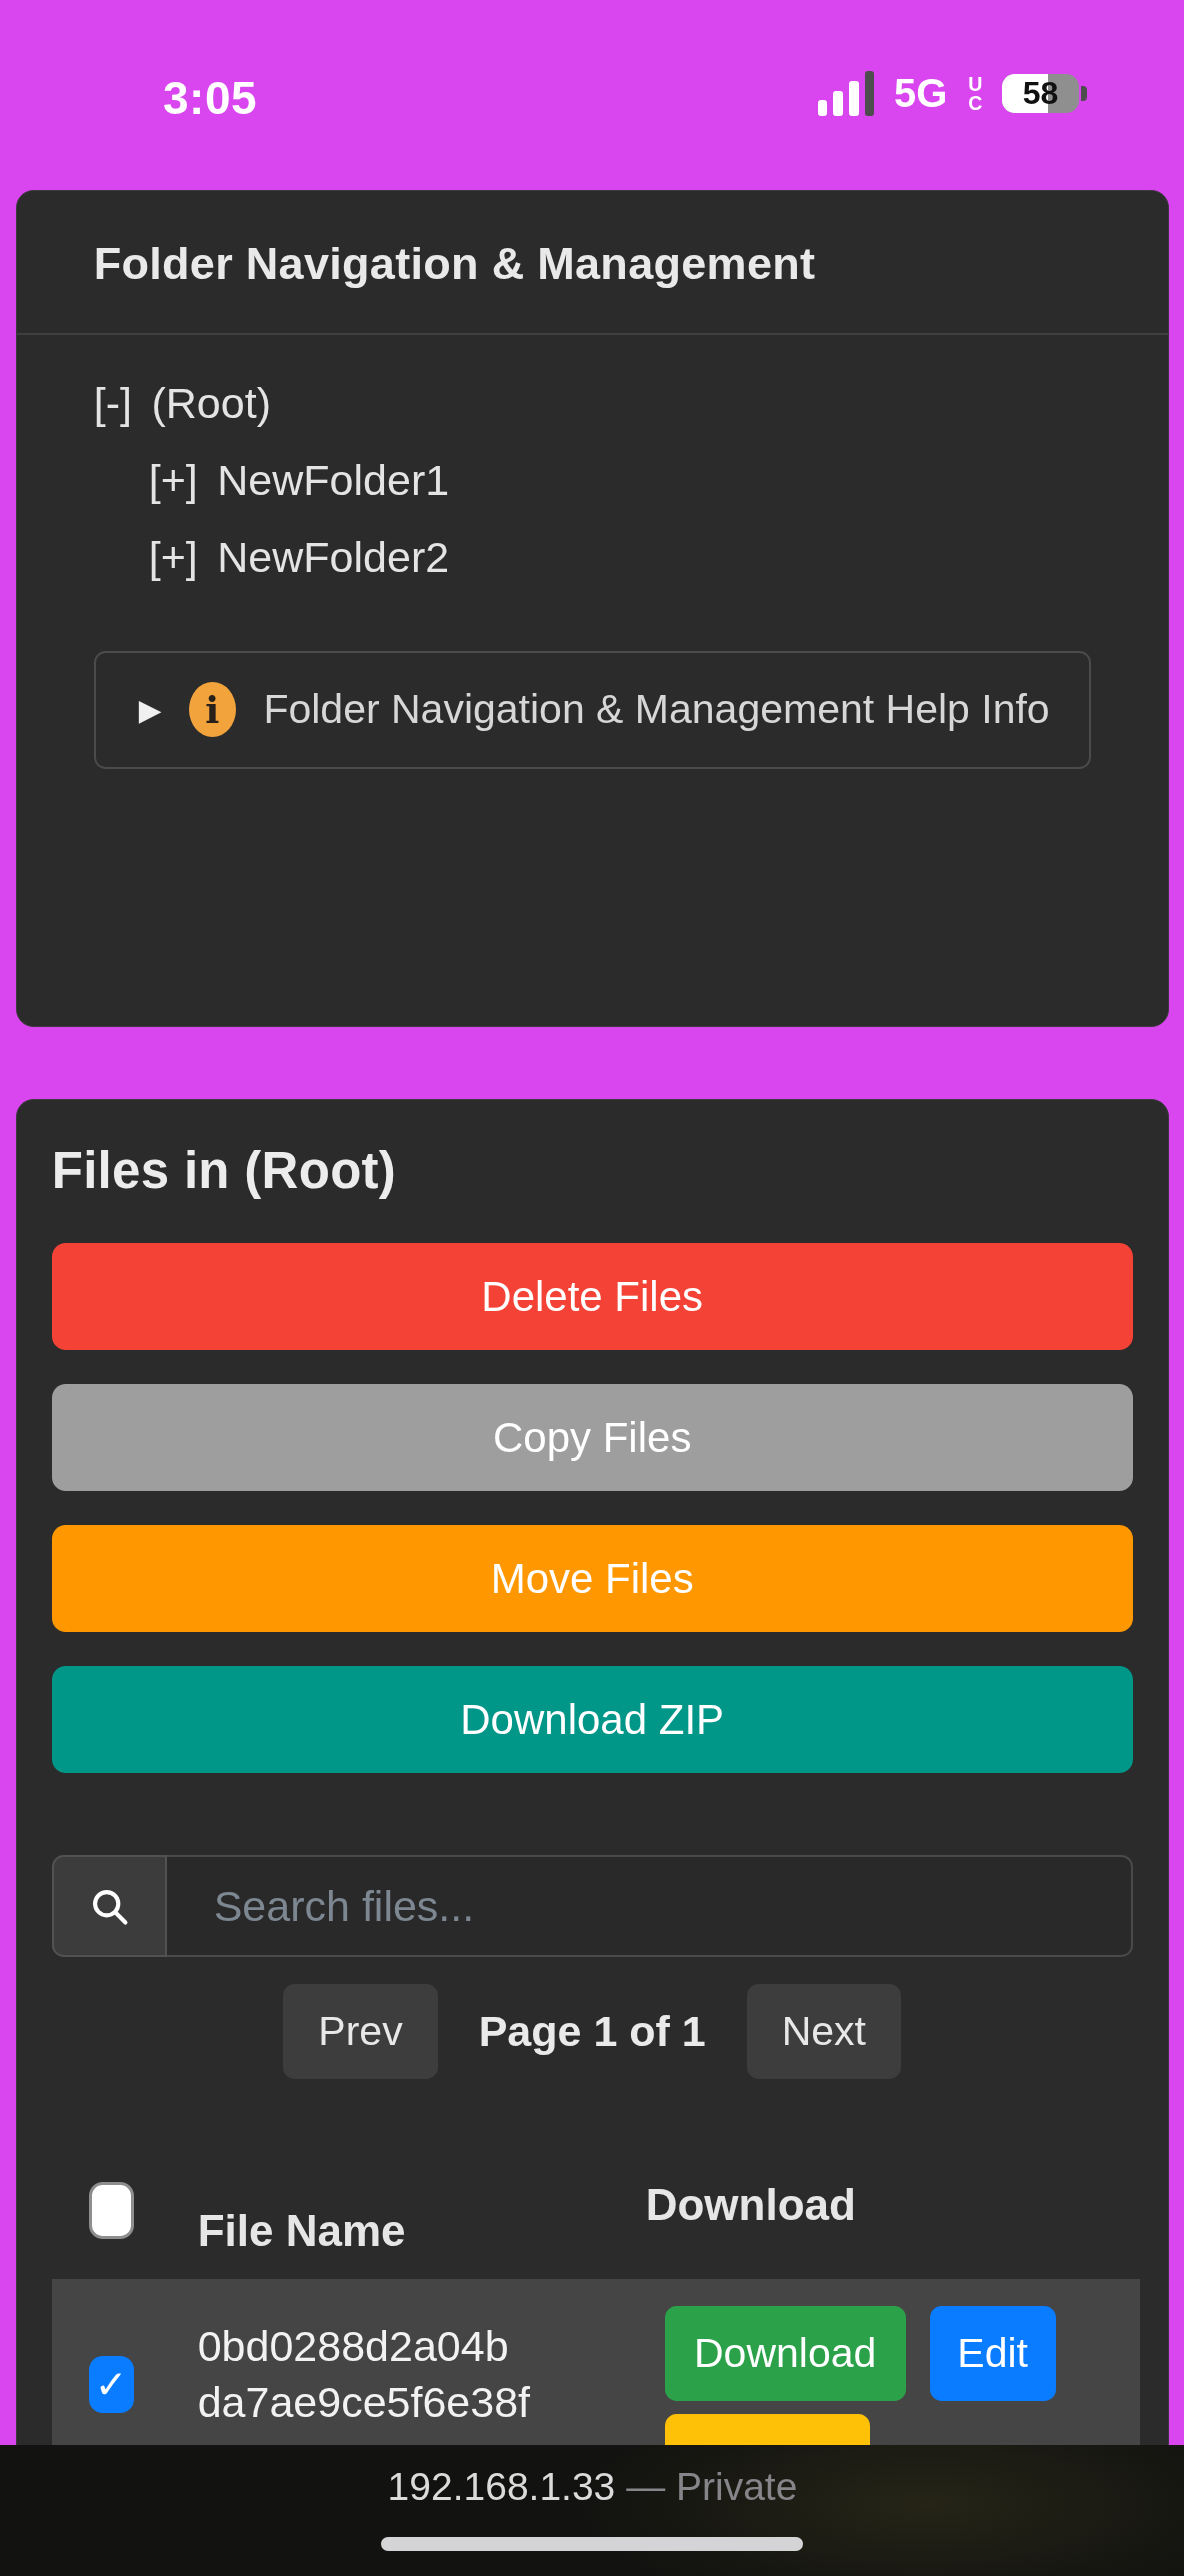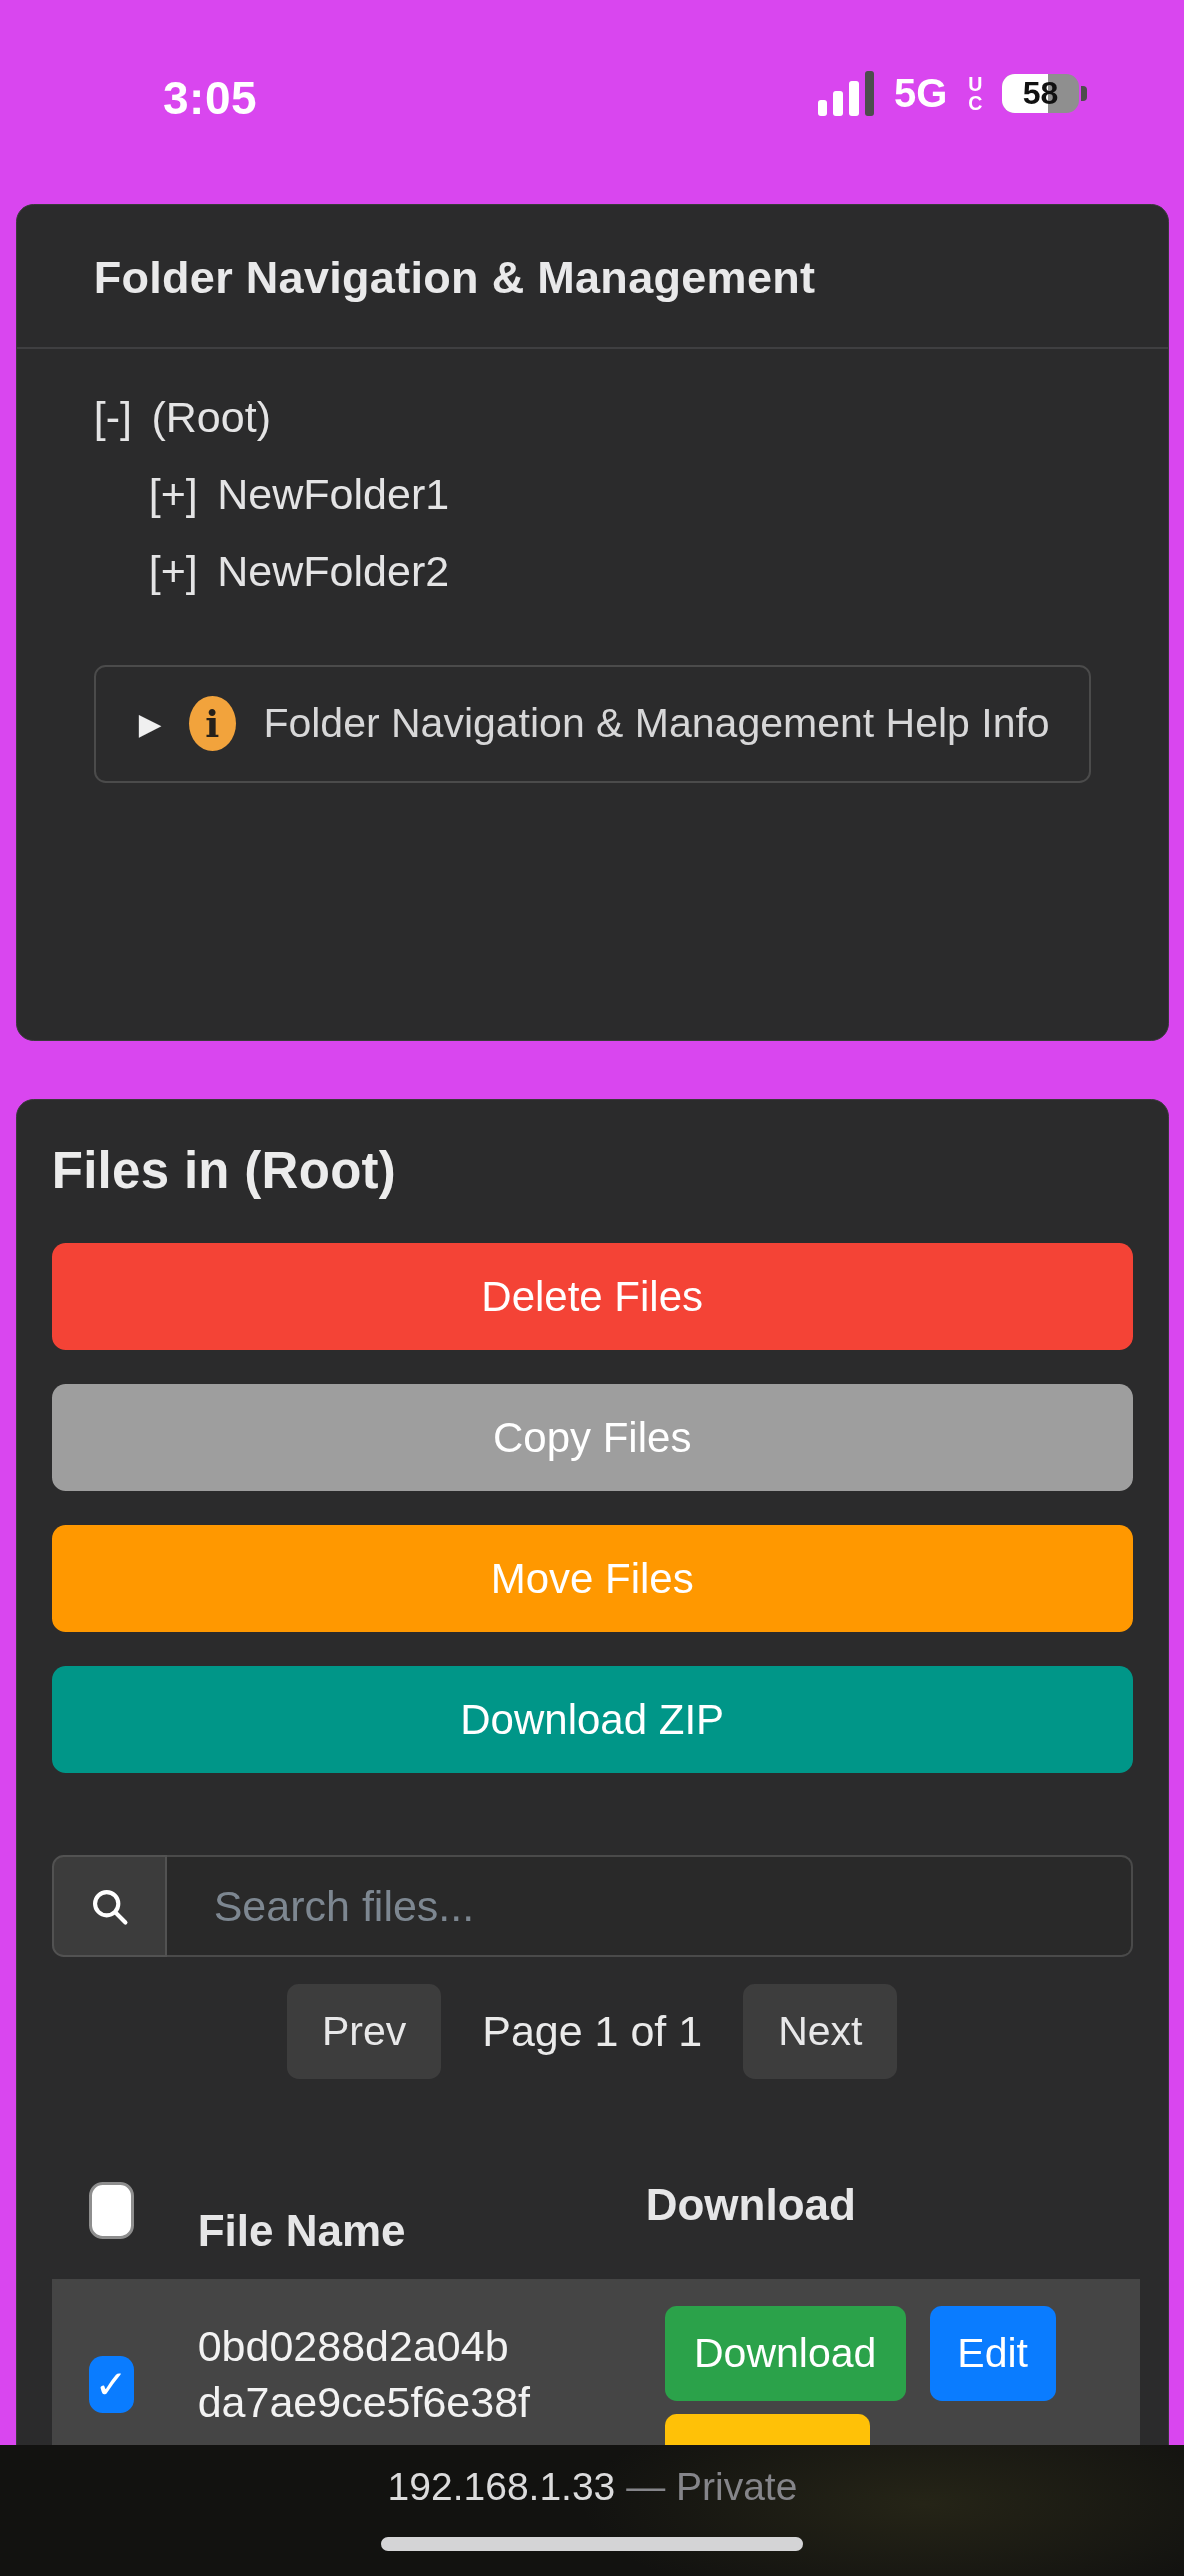--- a/index.html
+++ b/index.html
@@ -24,21 +24,21 @@
   .battery { position:relative; width:77px; height:39px; border-radius:12.8px; background:#8f8f8f;
              overflow:hidden; }
   .battery-fill { position:absolute; left:0; top:0; bottom:0; width:59%; background:#ffffff; }
   .battery-num { position:absolute; inset:0; display:flex; align-items:center; justify-content:center;
                  font-size:32px; font-weight:700; color:#111; }
   .battery-cap { width:5.9px; height:15.7px; background:#4d4d4d; border-radius:0 3.9px 3.9px 0; margin-left:2px; }
 
   
   .card { position:absolute; left:15.7px; width:1153px; background:#2b2b2c;
           border:1px solid #3a3a3c; border-radius:17.7px; }
-  .card1 { top:204px; height:837px; }
+  .card1 { top:190px; height:837px; }
   .card1-header { padding:47px 77px 43px; border-bottom:2px solid #3f3f41; }
   .card1-title { font-size:45px; font-weight:700; color:#e9e9ea; letter-spacing:0.3px; }
   .card1-body { padding:29.5px 77px 0; }
 
   .tree { color:#e4e4e5; font-size:43px; }
   .tree-row { display:flex; align-items:center; height:77px; cursor:default; }
   .tree-row.child { padding-left:55px; }
   .tree-toggle { margin-right:19.6px; }
 
   .folder-actions { display:flex; gap:26.5px; margin:65px 0 0 21.6px; }
@@ -72,21 +72,21 @@
   .search-icon-cell { width:115px; background:#3c3c3c; border:2px solid #525252;
                       border-radius:11.8px 0 0 11.8px; display:flex; align-items:center; justify-content:center; }
   .search-input { flex:1; background:#292929; border:2px solid #4a4a4a; border-left:none;
                   border-radius:0 11.8px 11.8px 0; padding:0 0 0 47px; font-size:43px; color:#fff;
                   font-family:inherit; outline:none; }
   .search-input::placeholder { color:#7d8791; }
 
   .pagination { margin-top:26.5px; display:flex; align-items:center; justify-content:center; gap:41px; }
   .page-btn { height:95px; padding:8px 35px; background:#3d3d3d; border:none; border-radius:11.8px;
               font-size:41px; color:#e8e8e9; cursor:pointer; font-family:inherit; }
-  .page-label { font-size:43px; color:#eaeaea; }
+  .page-label { font-size:43px; color:#eaeaea;font-weight:bold; }
 
   .table-head { position:relative; height:114px; margin-top:86px; }
   .cbx { width:45px; height:57px; border-radius:13.8px; cursor:pointer; }
   .cbx-off { background:#ffffff; border:3.9px solid #8e8e8e; }
   .cbx-on { background:#0a7cff; display:flex; align-items:center; justify-content:center;
             color:#fff; font-size:39px; font-weight:700; }
   .th-cbx { position:absolute; left:37px; top:17.7px; }
   .th-name { position:absolute; left:146px; top:41px; font-size:44px; font-weight:700; color:#e6e6e7; }
   .th-actions { position:absolute; left:594px; top:15.7px; font-size:44px; font-weight:700; color:#e6e6e7; }
 

